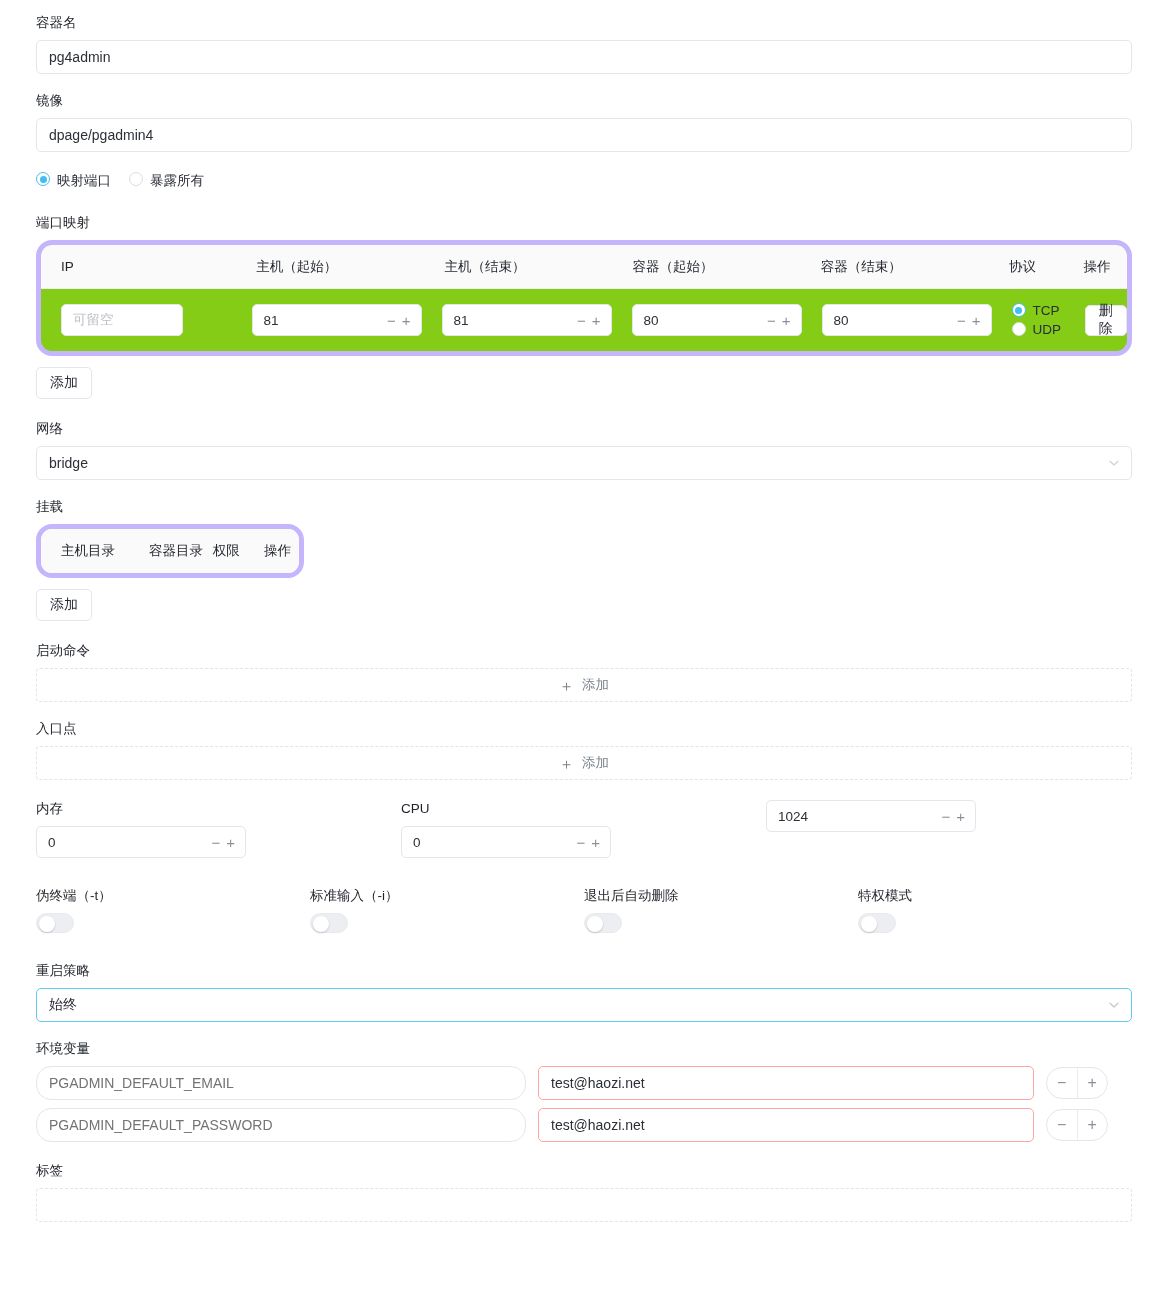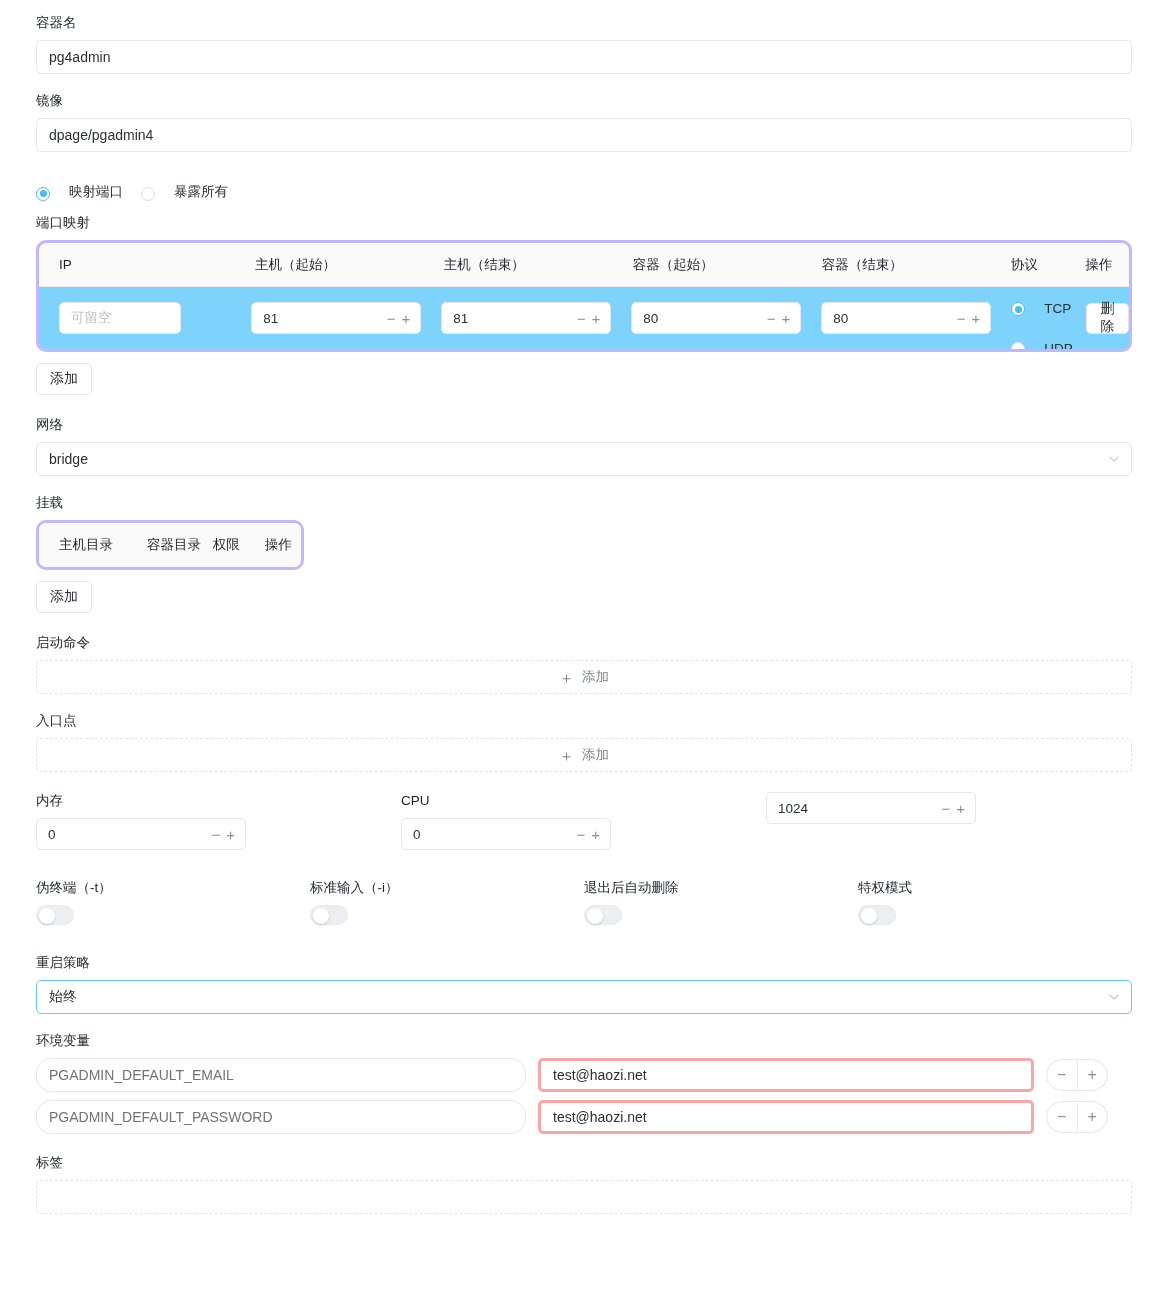--- a/index.html
+++ b/index.html
@@ -52,41 +52,41 @@
   .chev {
     position:absolute; right:11px; top:50%;
     transform:translateY(-50%);
     width:12px; height:12px;
     color:#cfd3d9;
   }
   .chev svg { display:block; }
 
   
   .radio-row { display:flex; align-items:center; gap:0; margin:0; height:22px; }
-  .radio { display:flex; align-items:flex-end; gap:19px; margin-right:18px; cursor:pointer;margin-top:21px; }
+  .radio { display:flex; align-items:flex-start; gap:7px; margin-right:18px; cursor:pointer; }
   .dot {
     width:14px; height:14px; border-radius:50%;
     border:1px solid #d9dde3; background:#fff;
     display:flex; align-items:center; justify-content:center;
     flex:0 0 auto;
   }
   .dot.on { border:1px solid #45bcf0; }
   .dot.on::after {
     content:""; width:7px; height:7px; border-radius:50%;
     background:#45bcf0;
   }
   .radio span { font-size:13.5px; color:#2b2f36; }
 
   
   .tbl {
-    border:3px solid #c4b5fd;
-    border-radius:10px;
+    border:5px solid #c4b5fd;
+    border-radius:16px;
     width:1096px;
     overflow:hidden;
-    background:#7dd3fc;
+    background:#84cc16;
   }
   .tbl.mounts { width:268px; }
   .thead {
     display:flex;
     background:#fafafb;
     border-bottom:1px solid #ececf0;
     height:44px;
     align-items:center;
   }
   .th {
@@ -183,21 +183,21 @@
   
   .envrow { display:flex; align-items:center; gap:12px; margin-bottom:8px; }
   .envkey {
     width:490px; height:34px;
     border:1px solid #e4e6eb; border-radius:15px; background:#fff;
     display:flex; align-items:center; padding:0 12px;
     font-size:14px; color:#737373;
   }
   .envval {
     width:496px; height:34px;
-    border:3px solid #fca5a5; border-radius:5px; background:#fff;
+    border:1px solid #fca5a5; border-radius:5px; background:#fff;
     display:flex; align-items:center; padding:0 12px;
     font-size:14px; color:#2b2f36;
   }
   .pm {
     display:flex; align-items:stretch;
     height:32px; width:62px;
     border:1px solid #e4e6eb; border-radius:16px;
     overflow:hidden; background:#fff;
   }
   .pm div {

